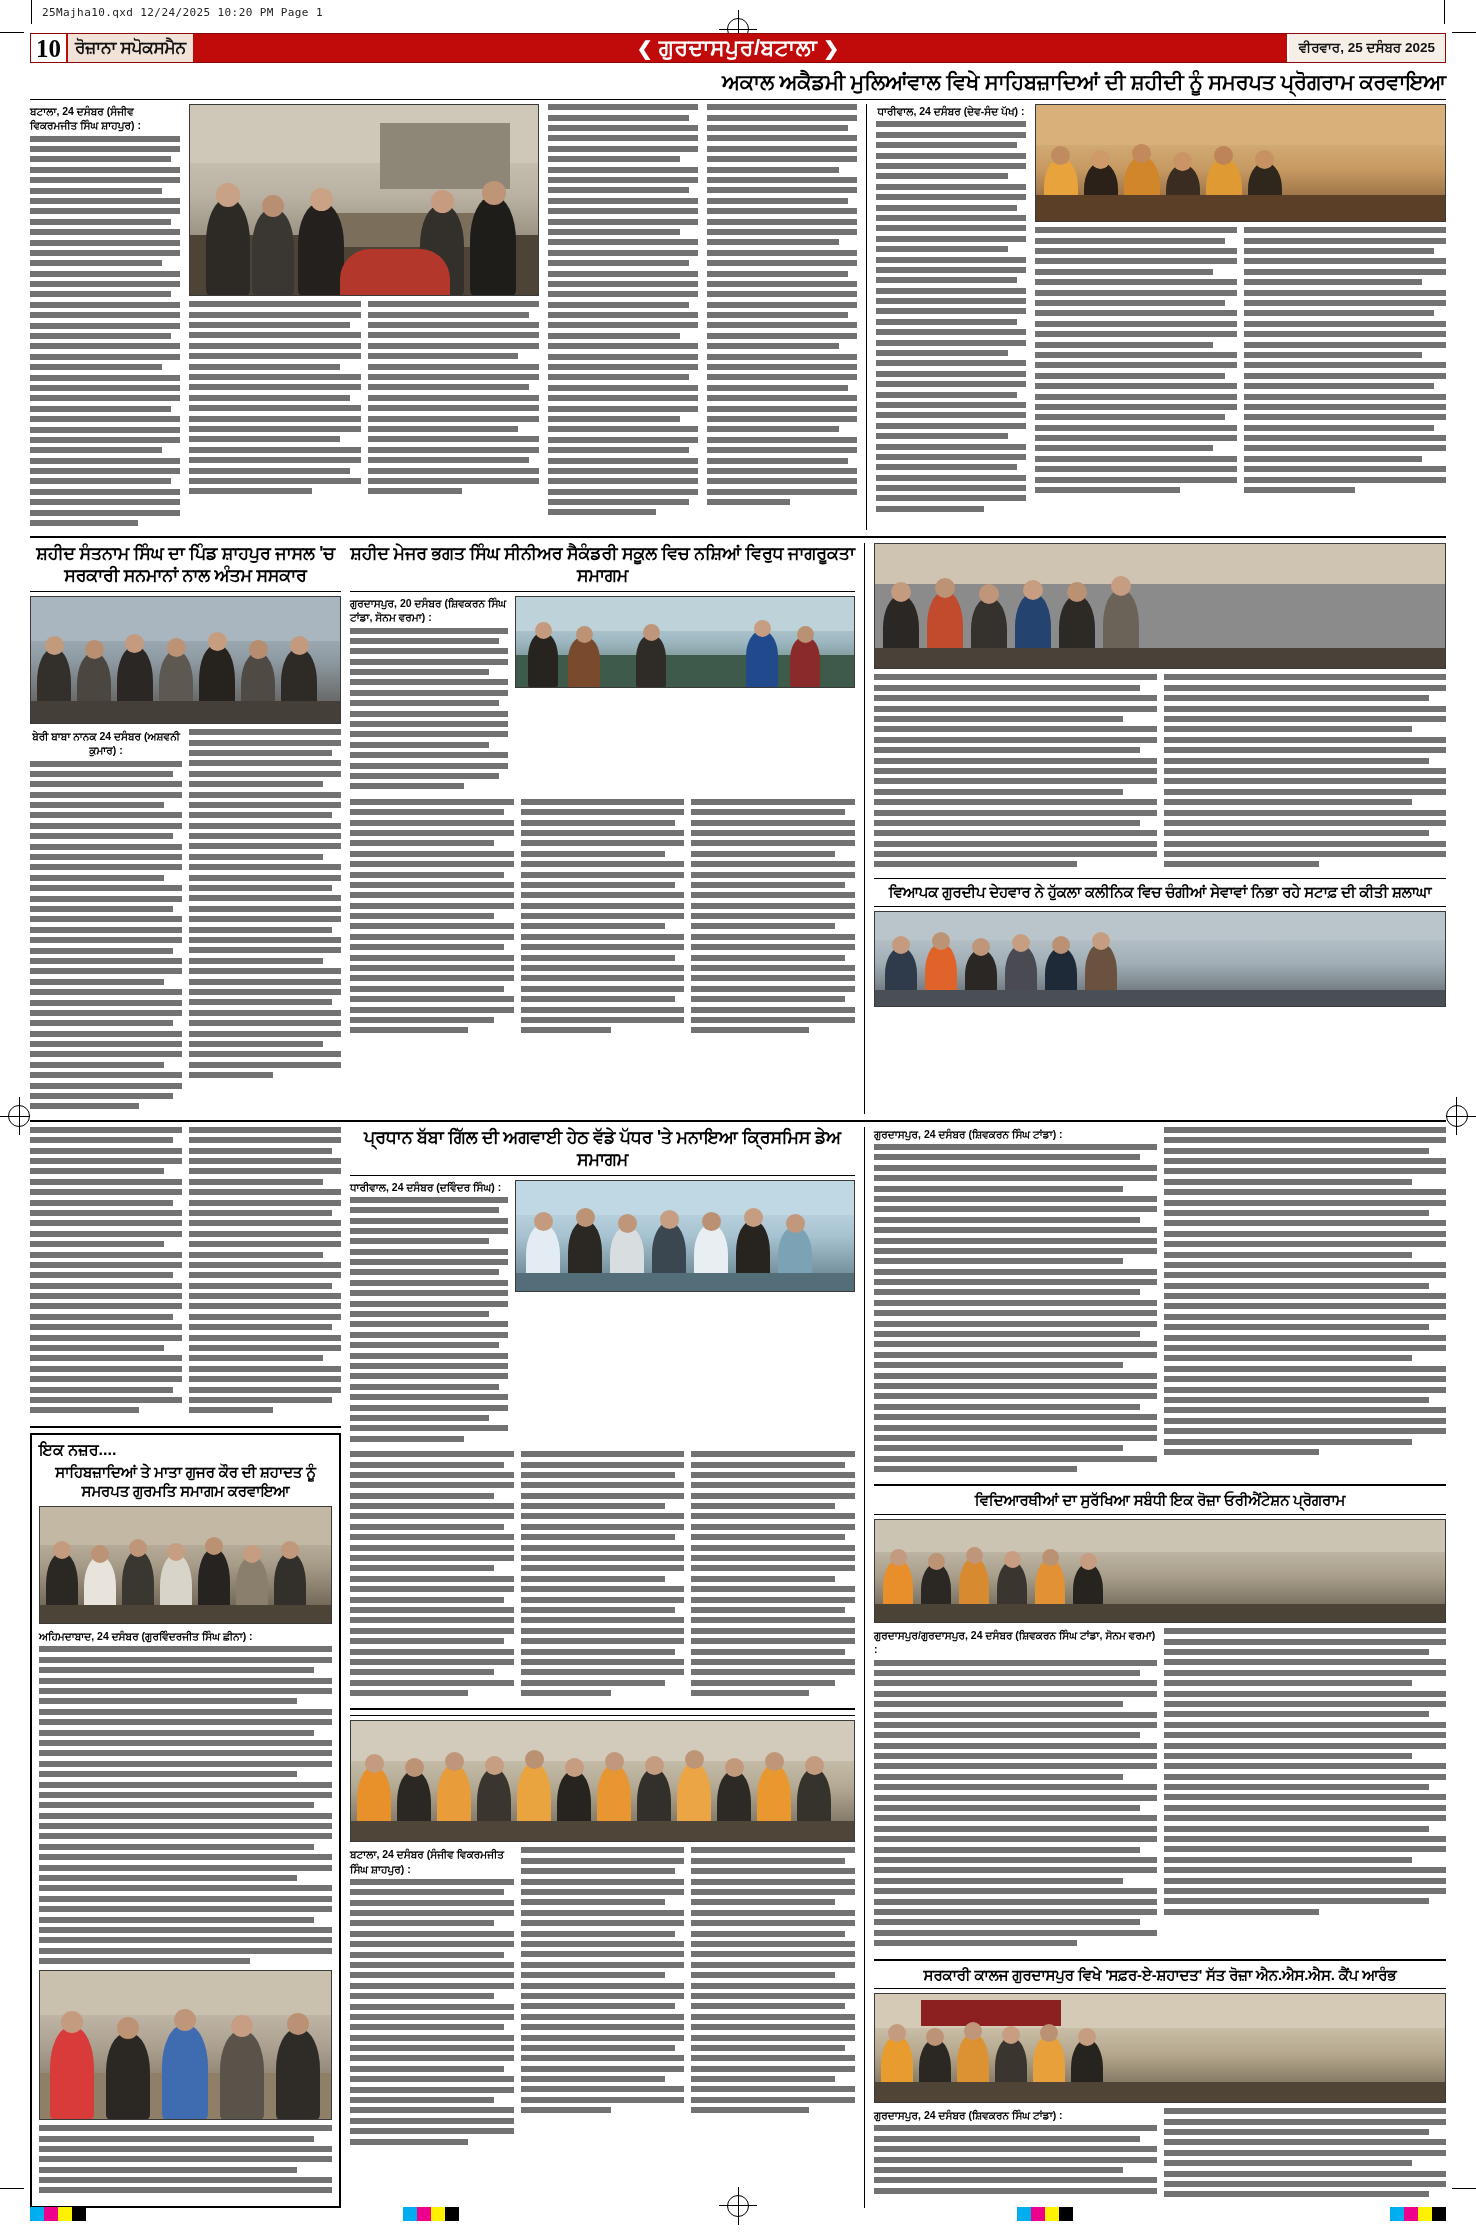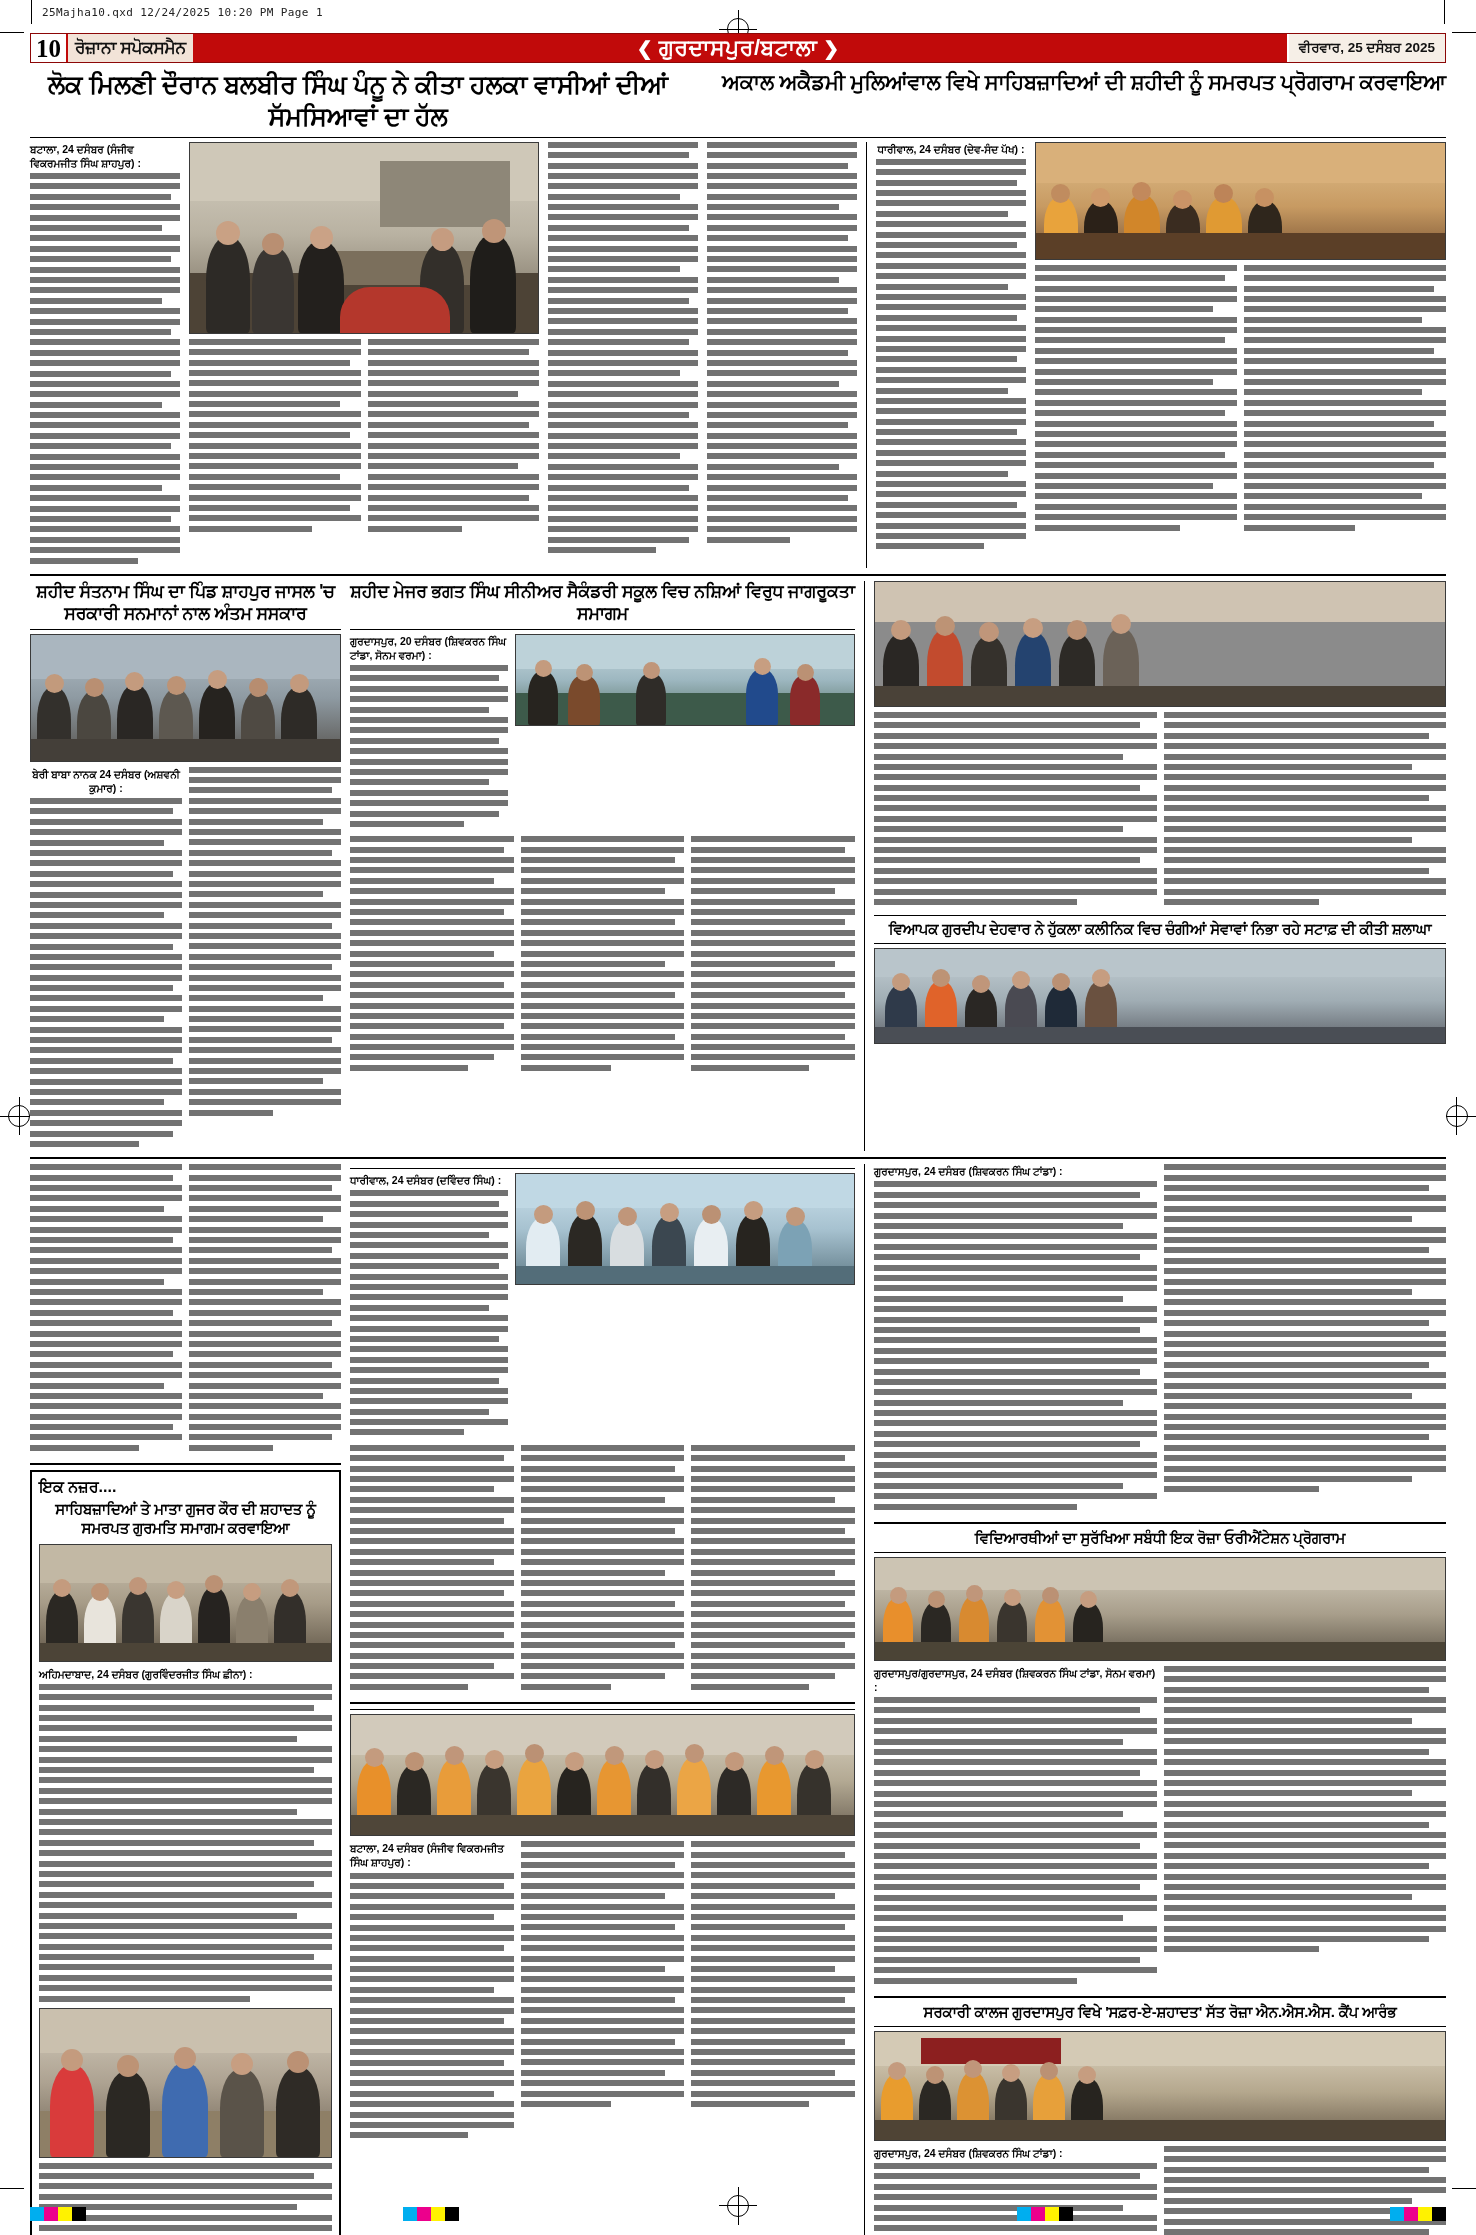--- a/index.html
+++ b/index.html
@@ -186,23 +186,20 @@
     <div class="mast-center">
       <span class="mast-chev">❮</span>
       <span class="mast-center-txt">ਗੁਰਦਾਸਪੁਰ/ਬਟਾਲਾ</span>
       <span class="mast-chev">❯</span>
     </div>
   </div>
 
   <div class="content">
 
     <div style="display:flex; gap:10px;">
-      <div style="width:656px;">
-        <div class="hl hl-xl">ਲੋਕ ਮਿਲਣੀ ਦੌਰਾਨ ਬਲਬੀਰ ਸਿੰਘ ਪੰਨੂ ਨੇ ਕੀਤਾ ਹਲਕਾ ਵਾਸੀਆਂ ਦੀਆਂ ਸੱਮਸਿਆਵਾਂ ਦਾ ਹੱਲ</div>
-      </div>
       <div style="width:4px;"></div>
       <div style="flex:1;">
         <div class="hl hl-lg">ਅਕਾਲ ਅਕੈਡਮੀ ਮੁਲਿਆਂਵਾਲ ਵਿਖੇ ਸਾਹਿਬਜ਼ਾਦਿਆਂ ਦੀ ਸ਼ਹੀਦੀ ਨੂੰ ਸਮਰਪਤ ਪ੍ਰੋਗਰਾਮ ਕਰਵਾਇਆ</div>
       </div>
     </div>
 
     <div class="hr-thin"></div>
 
     <div style="display:flex; gap:9px;">
 
@@ -988,20 +985,21 @@
               <div class="ln s1"></div>
             <div class="ln s3"></div>
               <div class="ln s1"></div>
               <div class="ln s1"></div>
 
           </div>
         </div>
       </div>
 
       <div style="width:505px;">
+        <div class="hl hl-md">ਪ੍ਰਧਾਨ ਬੱਬਾ ਗਿੱਲ ਦੀ ਅਗਵਾਈ ਹੇਠ ਵੱਡੇ ਪੱਧਰ 'ਤੇ ਮਨਾਇਆ ਕ੍ਰਿਸਮਿਸ ਡੇਅ ਸਮਾਗਮ</div>
         <div class="hr-thin"></div>
         <div style="display:flex;gap:7px;">
           <div style="width:158px;">
             <div class="dateline">ਧਾਰੀਵਾਲ, 24 ਦਸੰਬਰ (ਦਵਿੰਦਰ ਸਿੰਘ) :</div>
             <div class="ln s1"></div>
               <div class="ln s2"></div>
               <div class="ln s1"></div>
               <div class="ln s1"></div>
             <div class="ln s3"></div>
               <div class="ln s1"></div>

